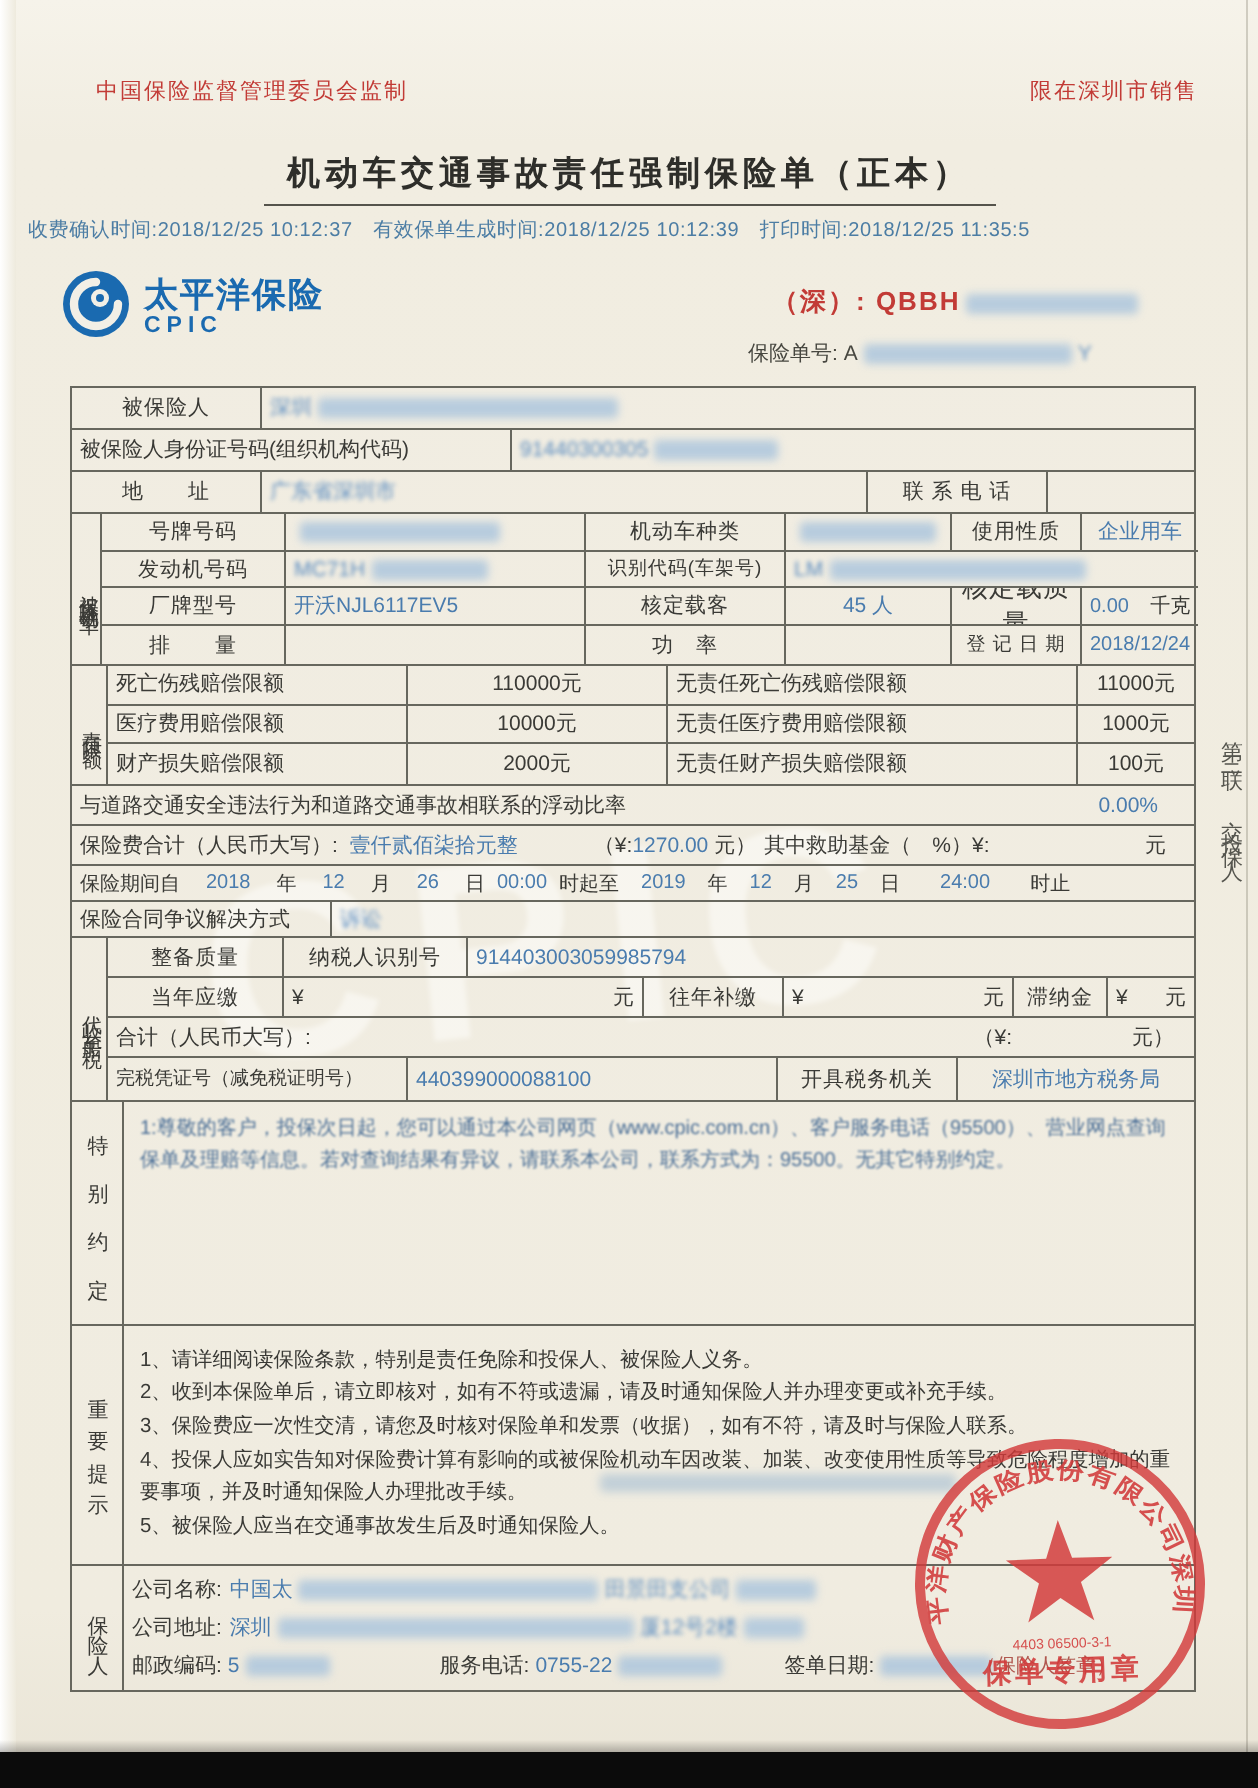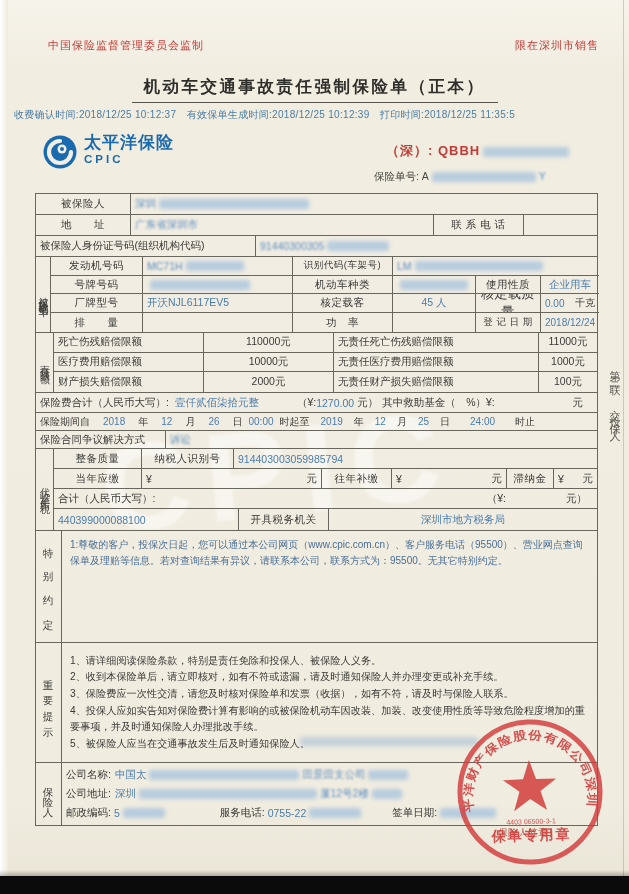--- a/index.html
+++ b/index.html
@@ -22,21 +22,21 @@
     filter:blur(1px); pointer-events:none; }
   .red { color:#c23b36; }
   .blue { color:#4a7cae; }
   .reg { position:absolute; left:48px; top:38px; font-size:11px; letter-spacing:1px;text-align:center; }
   .limit { position:absolute; right:30px; top:38px; font-size:11px; letter-spacing:1px; }
   .title-wrap { position:absolute; top:76px; left:0; width:100%; text-align:center; }
   .title { display:inline-block; font-size:16.5px; font-weight:bold; letter-spacing:2.5px;
     color:#2e2e2a; border-bottom:1px solid #55544c; padding:0 12px 4px; }
   .timestamps { position:absolute; left:14px; top:108px; width:614px; overflow:hidden;
     white-space:nowrap; font-size:10px; color:#4c7da4; letter-spacing:.3px; }
-  .logo { position:absolute; left:42px; top:134px; display:flex; align-items:flex-start; gap:6px; }
+  .logo { position:absolute; left:30px; top:134px; display:flex; align-items:flex-end; gap:6px; }
   .logo-txt { display:flex; flex-direction:column; line-height:1.1; }
   .logo-cn { font-size:17px; font-weight:bold; color:#1a6ab0; letter-spacing:1px; }
   .logo-en { font-size:11.5px; font-weight:bold; color:#1a6ab0; letter-spacing:3px; }
   .batch { position:absolute; left:386px; top:142px; font-size:13px; font-weight:bold; letter-spacing:1px; }
   .policyno { position:absolute; left:374px; top:170px; font-size:10.5px; color:#474740; }
   .rd { display:inline-block; height:10px; width:80px; border-radius:2px; background:#a9c4dd;
     filter:blur(2px); opacity:.8; margin:0 3px; vertical-align:middle; }
   .blurtext { color:#5b8cc0; filter:blur(1.1px); }
   .t { position:absolute; left:35px; top:193px; width:563px; border:1px solid #67675e;
     background:rgba(255,255,255,.04); }
@@ -102,66 +102,66 @@
 
     <div class="tr" style="height:21px">
       <div class="td lbl" style="width:95px">被保险人</div>
       <div class="td left" style="flex:1">
         <span class="blurtext">深圳</span>
           <span class="rd" style="width:150px"></span>
       </div>
     </div>
 
     <div class="tr" style="height:21px">
-      <div class="td lbl" style="width:95px">地　　址</div>
-      <div class="td left" style="width:303px">
-        <span class="blurtext">广东省深圳市</span>
-      </div>
-      <div class="td lbl" style="width:90px">联 系 电 话</div>
-      <div class="td" style="flex:1"></div>
-    </div>
-
-    <div class="tr" style="height:21px">
       <div class="td left" style="width:220px">被保险人身份证号码(组织机构代码)</div>
       <div class="td left" style="flex:1">
         <span class="blurtext">91440300305</span>
           <span class="rd" style="width:62px"></span>
       </div>
     </div>
 
+    <div class="tr" style="height:21px">
+      <div class="td lbl" style="width:95px">地　　址</div>
+      <div class="td left" style="width:303px">
+        <span class="blurtext">广东省深圳市</span>
+      </div>
+      <div class="td lbl" style="width:90px">联 系 电 话</div>
+      <div class="td" style="flex:1"></div>
+    </div>
+
     <div class="tr" style="height:76px">
       <div class="vcell" style="width:18px">
         <span class="vtext" style="letter-spacing:2px">被保险机动车</span>
       </div>
       <div class="bbody">
-        <div class="tr" style="height:19px">
-          <div class="td lbl" style="width:92px">发动机号码</div>
-          <div class="td left" style="width:150px">
-            <span class="blurtext">MC71H</span>
-              <span class="rd" style="width:58px"></span>
-          </div>
-          <div class="td lbl" style="width:100px;font-size:9.5px">识别代码(车架号)</div>
-          <div class="td left" style="flex:1">
-            <span class="blurtext">LM</span>
-              <span class="rd" style="width:128px"></span>
-          </div>
-        </div>
         <div class="tr" style="height:19px">
           <div class="td lbl" style="width:92px">号牌号码</div>
           <div class="td left" style="width:150px">
               <span class="rd" style="width:100px"></span>
             </div>
           <div class="td lbl" style="width:100px">机动车种类</div>
           <div class="td left" style="width:83px">
               <span class="rd" style="width:72px"></span>
             </div>
           <div class="td lbl" style="width:65px">使用性质</div>
           <div class="td center blue" style="flex:1">企业用车</div>
         </div>
         <div class="tr" style="height:19px">
+          <div class="td lbl" style="width:92px">发动机号码</div>
+          <div class="td left" style="width:150px">
+            <span class="blurtext">MC71H</span>
+              <span class="rd" style="width:58px"></span>
+          </div>
+          <div class="td lbl" style="width:100px;font-size:9.5px">识别代码(车架号)</div>
+          <div class="td left" style="flex:1">
+            <span class="blurtext">LM</span>
+              <span class="rd" style="width:128px"></span>
+          </div>
+        </div>
+        <div class="tr" style="height:19px">
           <div class="td lbl" style="width:92px">厂牌型号</div>
           <div class="td left blue" style="width:150px">开沃NJL6117EV5</div>
           <div class="td lbl" style="width:100px">核定载客</div>
           <div class="td center blue" style="width:83px">45 人</div>
           <div class="td lbl" style="width:65px;font-size:13px">核定载质量</div>
           <div class="td" style="flex:1;justify-content:space-between;font-size:10px">
             <span class="blue">0.00</span>
             <span>千克</span>
           </div>
         </div>
@@ -195,20 +195,26 @@
         </div>
         <div class="tr" style="height:20px">
           <div class="td left" style="width:150px">财产损失赔偿限额</div>
           <div class="td center" style="width:130px">2000元</div>
           <div class="td left" style="width:205px">无责任财产损失赔偿限额</div>
           <div class="td center" style="flex:1">100元</div>
         </div>
       </div>
     </div>
 
+    <div class="tr" style="height:20px">
+      <div class="td" style="flex:1;justify-content:space-between;padding-right:18px">
+        <span>与道路交通安全违法行为和道路交通事故相联系的浮动比率</span>
+        <span class="blue">0.00%</span>
+      </div>
+    </div>
 
     <div class="tr" style="height:20px">
       <div class="td" style="flex:1">
         <span>保险费合计（人民币大写）:</span>
         <span class="blue" style="margin-left:6px">壹仟贰佰柒拾元整</span>
         <span style="margin-left:38px">（¥:</span>
         <span class="blue">1270.00</span>
         <span style="margin-left:3px">元）</span>
         <span style="margin-left:4px">其中救助基金（　%）¥:</span>
         <span style="margin-left:auto;padding-right:10px">元</span>
@@ -272,20 +278,21 @@
           </div>
         </div>
         <div class="tr" style="height:20px">
           <div class="td" style="flex:1">
             <span>合计（人民币大写）:</span>
             <span style="margin-left:auto">（¥:</span>
             <span style="margin-left:60px;padding-right:6px">元）</span>
           </div>
         </div>
         <div class="tr" style="height:21px">
+          <div class="td left" style="width:150px;font-size:9.5px">完税凭证号（减免税证明号）</div>
           <div class="td left blue" style="width:185px">440399000088100</div>
           <div class="td lbl" style="width:90px">开具税务机关</div>
           <div class="td center blue" style="flex:1">深圳市地方税务局</div>
         </div>
       </div>
     </div>
 
     <div class="tr" style="height:112px">
       <div class="vcell" style="width:26px">
         <span class="vtext" style="letter-spacing:24px;font-size:10.5px">特别约定</span>

